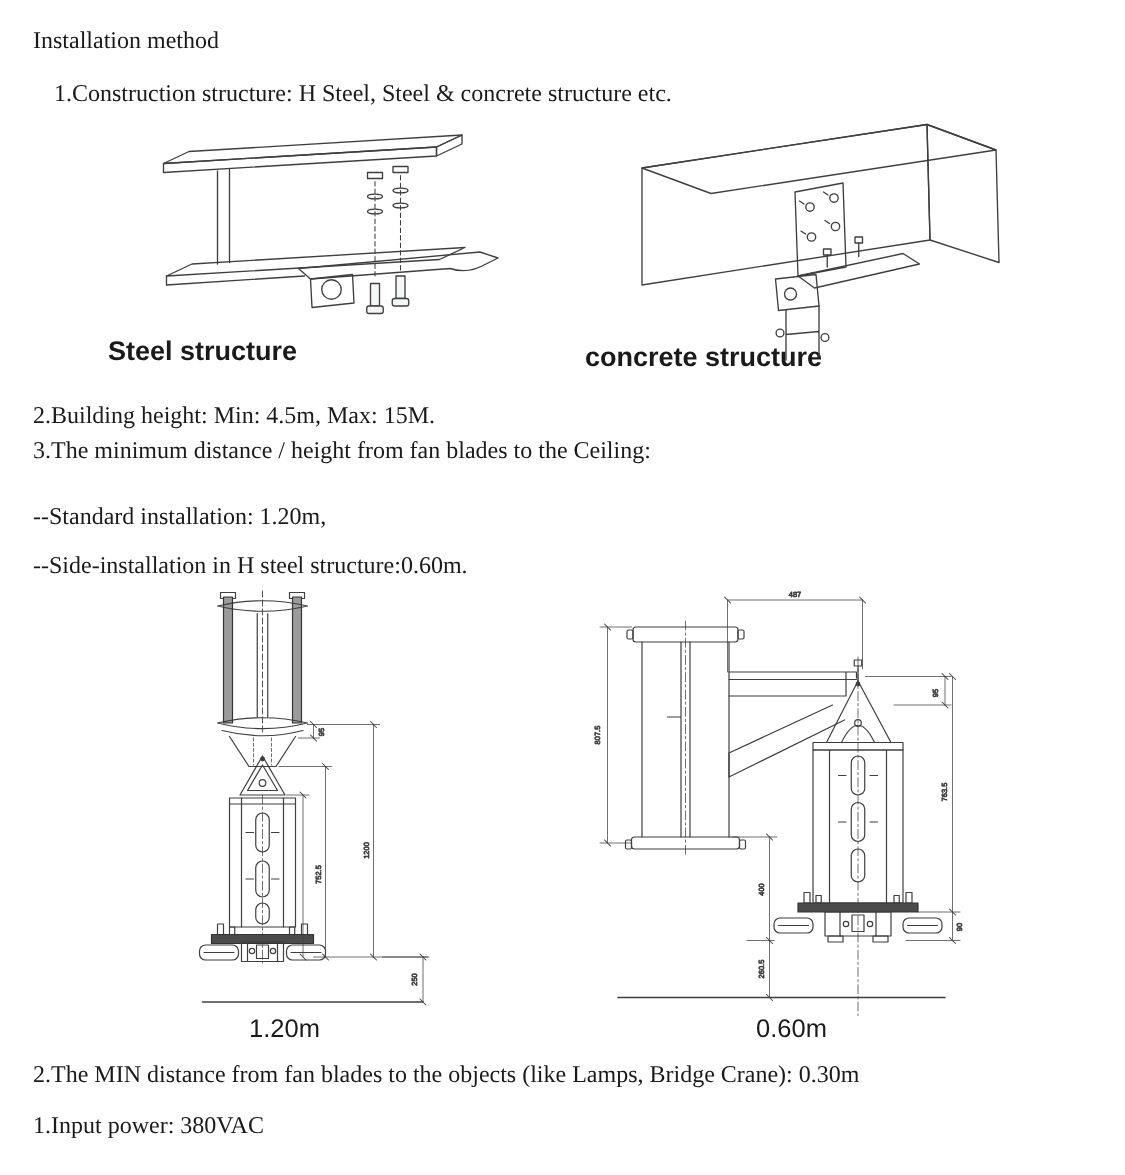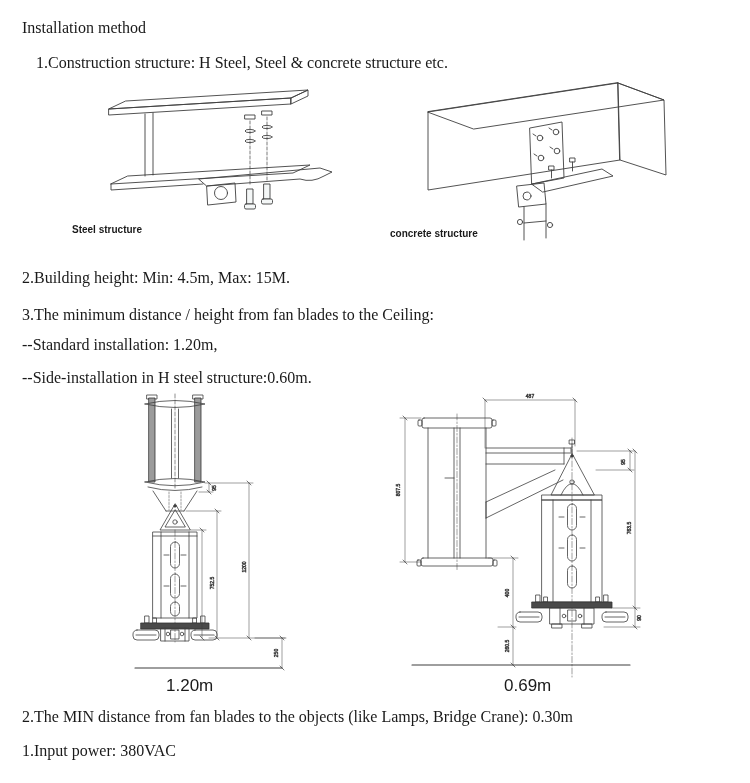--- a/index.html
+++ b/index.html
@@ -1,39 +1,39 @@
 <!DOCTYPE html>
 <html><head>
 <meta charset="utf-8">
 <style>
   html,body{margin:0;padding:0;background:#ffffff;}
   body{width:750px;height:783px;position:relative;overflow:hidden;
        font-family:"Liberation Sans",sans-serif;color:#1a1a1a;}
   .txt{position:absolute;font-size:16px;white-space:nowrap;letter-spacing:0;font-family:Liberation Serif, serif;}
-  .cap{position:absolute;font-size:10px;font-weight:bold;white-space:nowrap;}
+  .cap{position:absolute;font-size:18px;font-weight:bold;white-space:nowrap;}
   .meas{position:absolute;font-size:17px;white-space:nowrap;text-align:right;}
   svg{position:absolute;overflow:visible;}
   .dimtxt{font-size:5px;fill:#3c3c3c;font-family:"Liberation Sans",sans-serif;}
 </style>
 </head>
 <body>
 
 <div class="txt" style="left:22px;top:19px">Installation method</div>
 <div class="txt" style="left:36px;top:54px">1.Construction structure: H Steel, Steel &amp; concrete structure etc.</div>
 <div class="txt" style="left:22px;top:269px">2.Building height: Min: 4.5m, Max: 15M.</div>
-<div class="txt" style="left:22px;top:306px">3.The minimum distance / height from fan blades to the Ceiling:</div>
+<div class="txt" style="left:22px;top:292px">3.The minimum distance / height from fan blades to the Ceiling:</div>
 <div class="txt" style="left:22px;top:336px">--Standard installation: 1.20m,</div>
 <div class="txt" style="left:22px;top:369px">--Side-installation in H steel structure:0.60m.</div>
 <div class="txt" style="left:22px;top:708px">2.The MIN distance from fan blades to the objects (like Lamps, Bridge Crane): 0.30m</div>
 <div class="txt" style="left:22px;top:742px">1.Input power: 380VAC</div>
 
 <div class="cap" style="left:72px;top:224px">Steel structure</div>
 <div class="cap" style="left:390px;top:228px">concrete structure</div>
 <div class="meas" style="left:166px;top:676px">1.20m</div>
-<div class="meas" style="left:504px;top:676px">0.69m</div>
+<div class="meas" style="left:504px;top:676px">0.60m</div>
 
 <svg style="left:95px;top:85px" width="240" height="140" viewBox="0 0 240 140">
   <g fill="none" stroke="#3f3f3f" stroke-width="0.9" stroke-linejoin="round" stroke-linecap="round">
     <g>
       <path d="M14,24 L196,13 L213,5 L31,16 Z"></path>
       <path d="M14,24 L196,13 L196,19 L14,30 Z"></path>
       <path d="M196,13 L213,5 L213,11 L196,19 Z"></path>
       <path d="M50,29 L50,91 M58,28 L58,90"></path>
       <path d="M16,99 L198,88 L215,80 L33,91 Z"></path>
       <path d="M16,99 L16,105 L108,99"></path>

